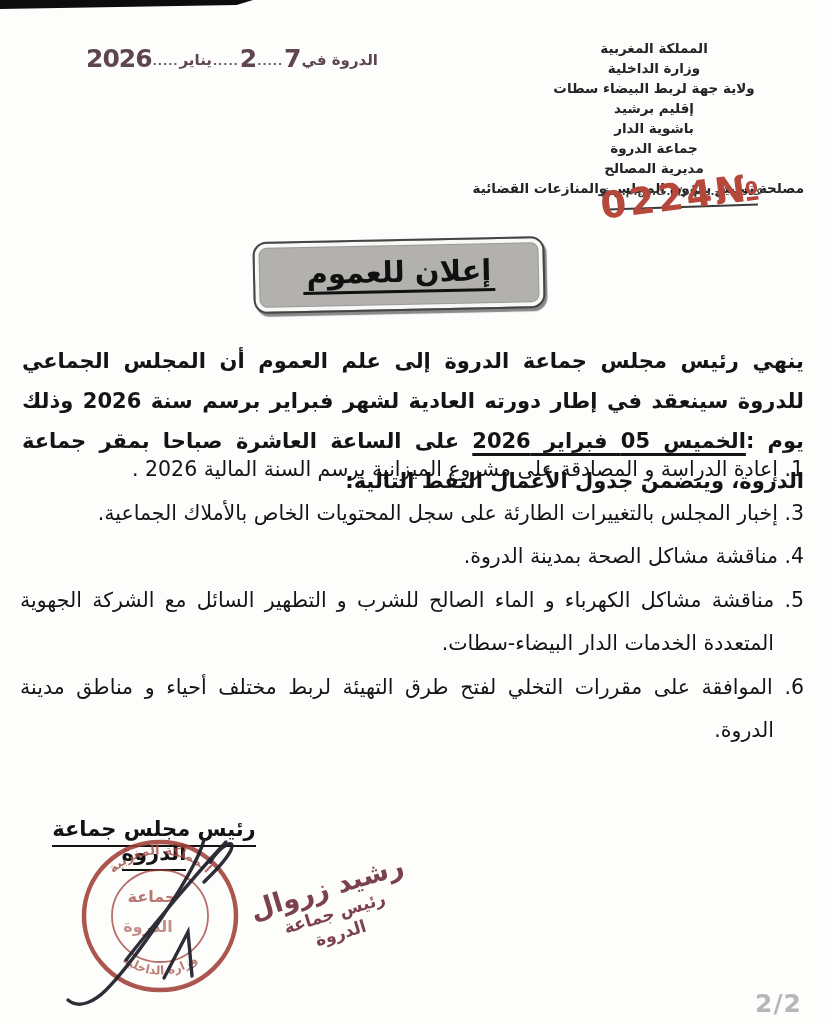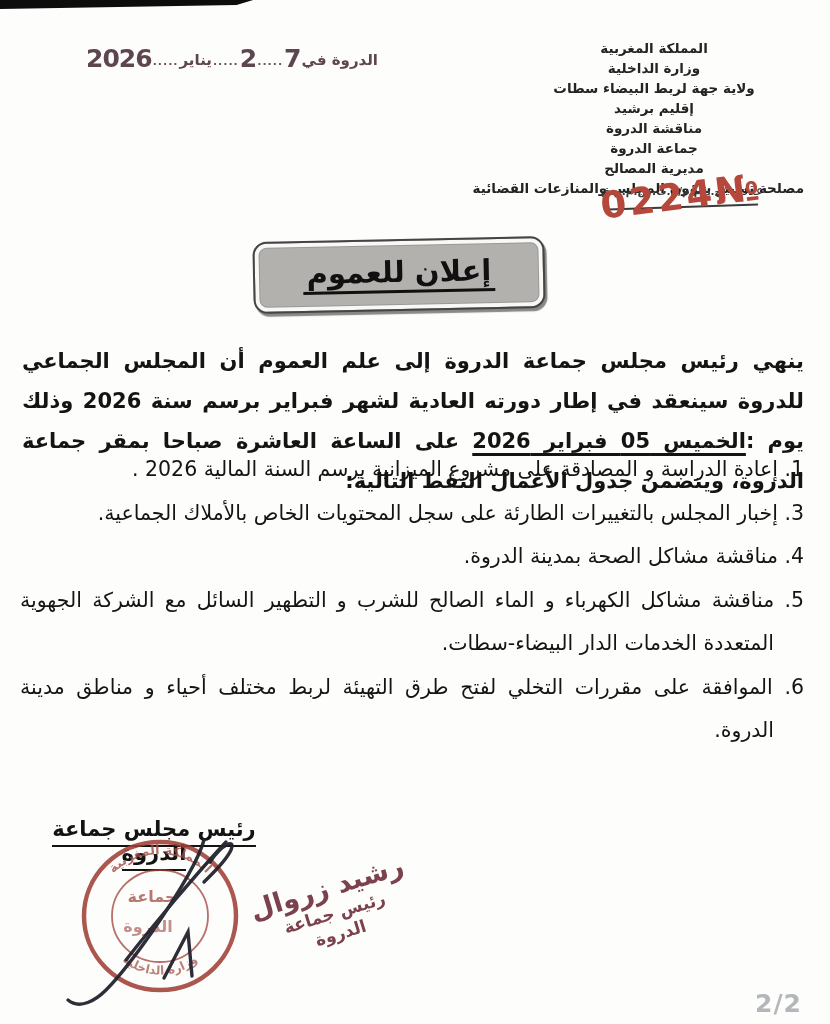--- a/index.html
+++ b/index.html
@@ -76,21 +76,21 @@
       <span>يناير</span>
       <span class="dots">.....</span>
       <span class="dnum">2026</span>
   </div>
 
   <div class="letterhead">
     <div>المملكة المغربية</div>
     <div>وزارة الداخلية</div>
     <div>ولاية جهة لربط البيضاء سطات</div>
     <div>إقليم برشيد</div>
-    <div>مناقشة الدروة</div>
+    <div>باشوية الدار</div>
     <div>جماعة الدروة</div>
     <div>مديرية المصالح</div>
     <div>مصلحة تسيير شؤون المجلس والمنازعات القضائية</div>
   </div>
 
   <div class="ref">
     <span class="ref-label">عدد:</span>
     <span class="ref-code">/ج.د/م.م/م.ت.ش.م.م.ق</span>
     <span class="ref-line"></span>
     <span class="ref-number" style="color:#b5473b;">№0224</span>

